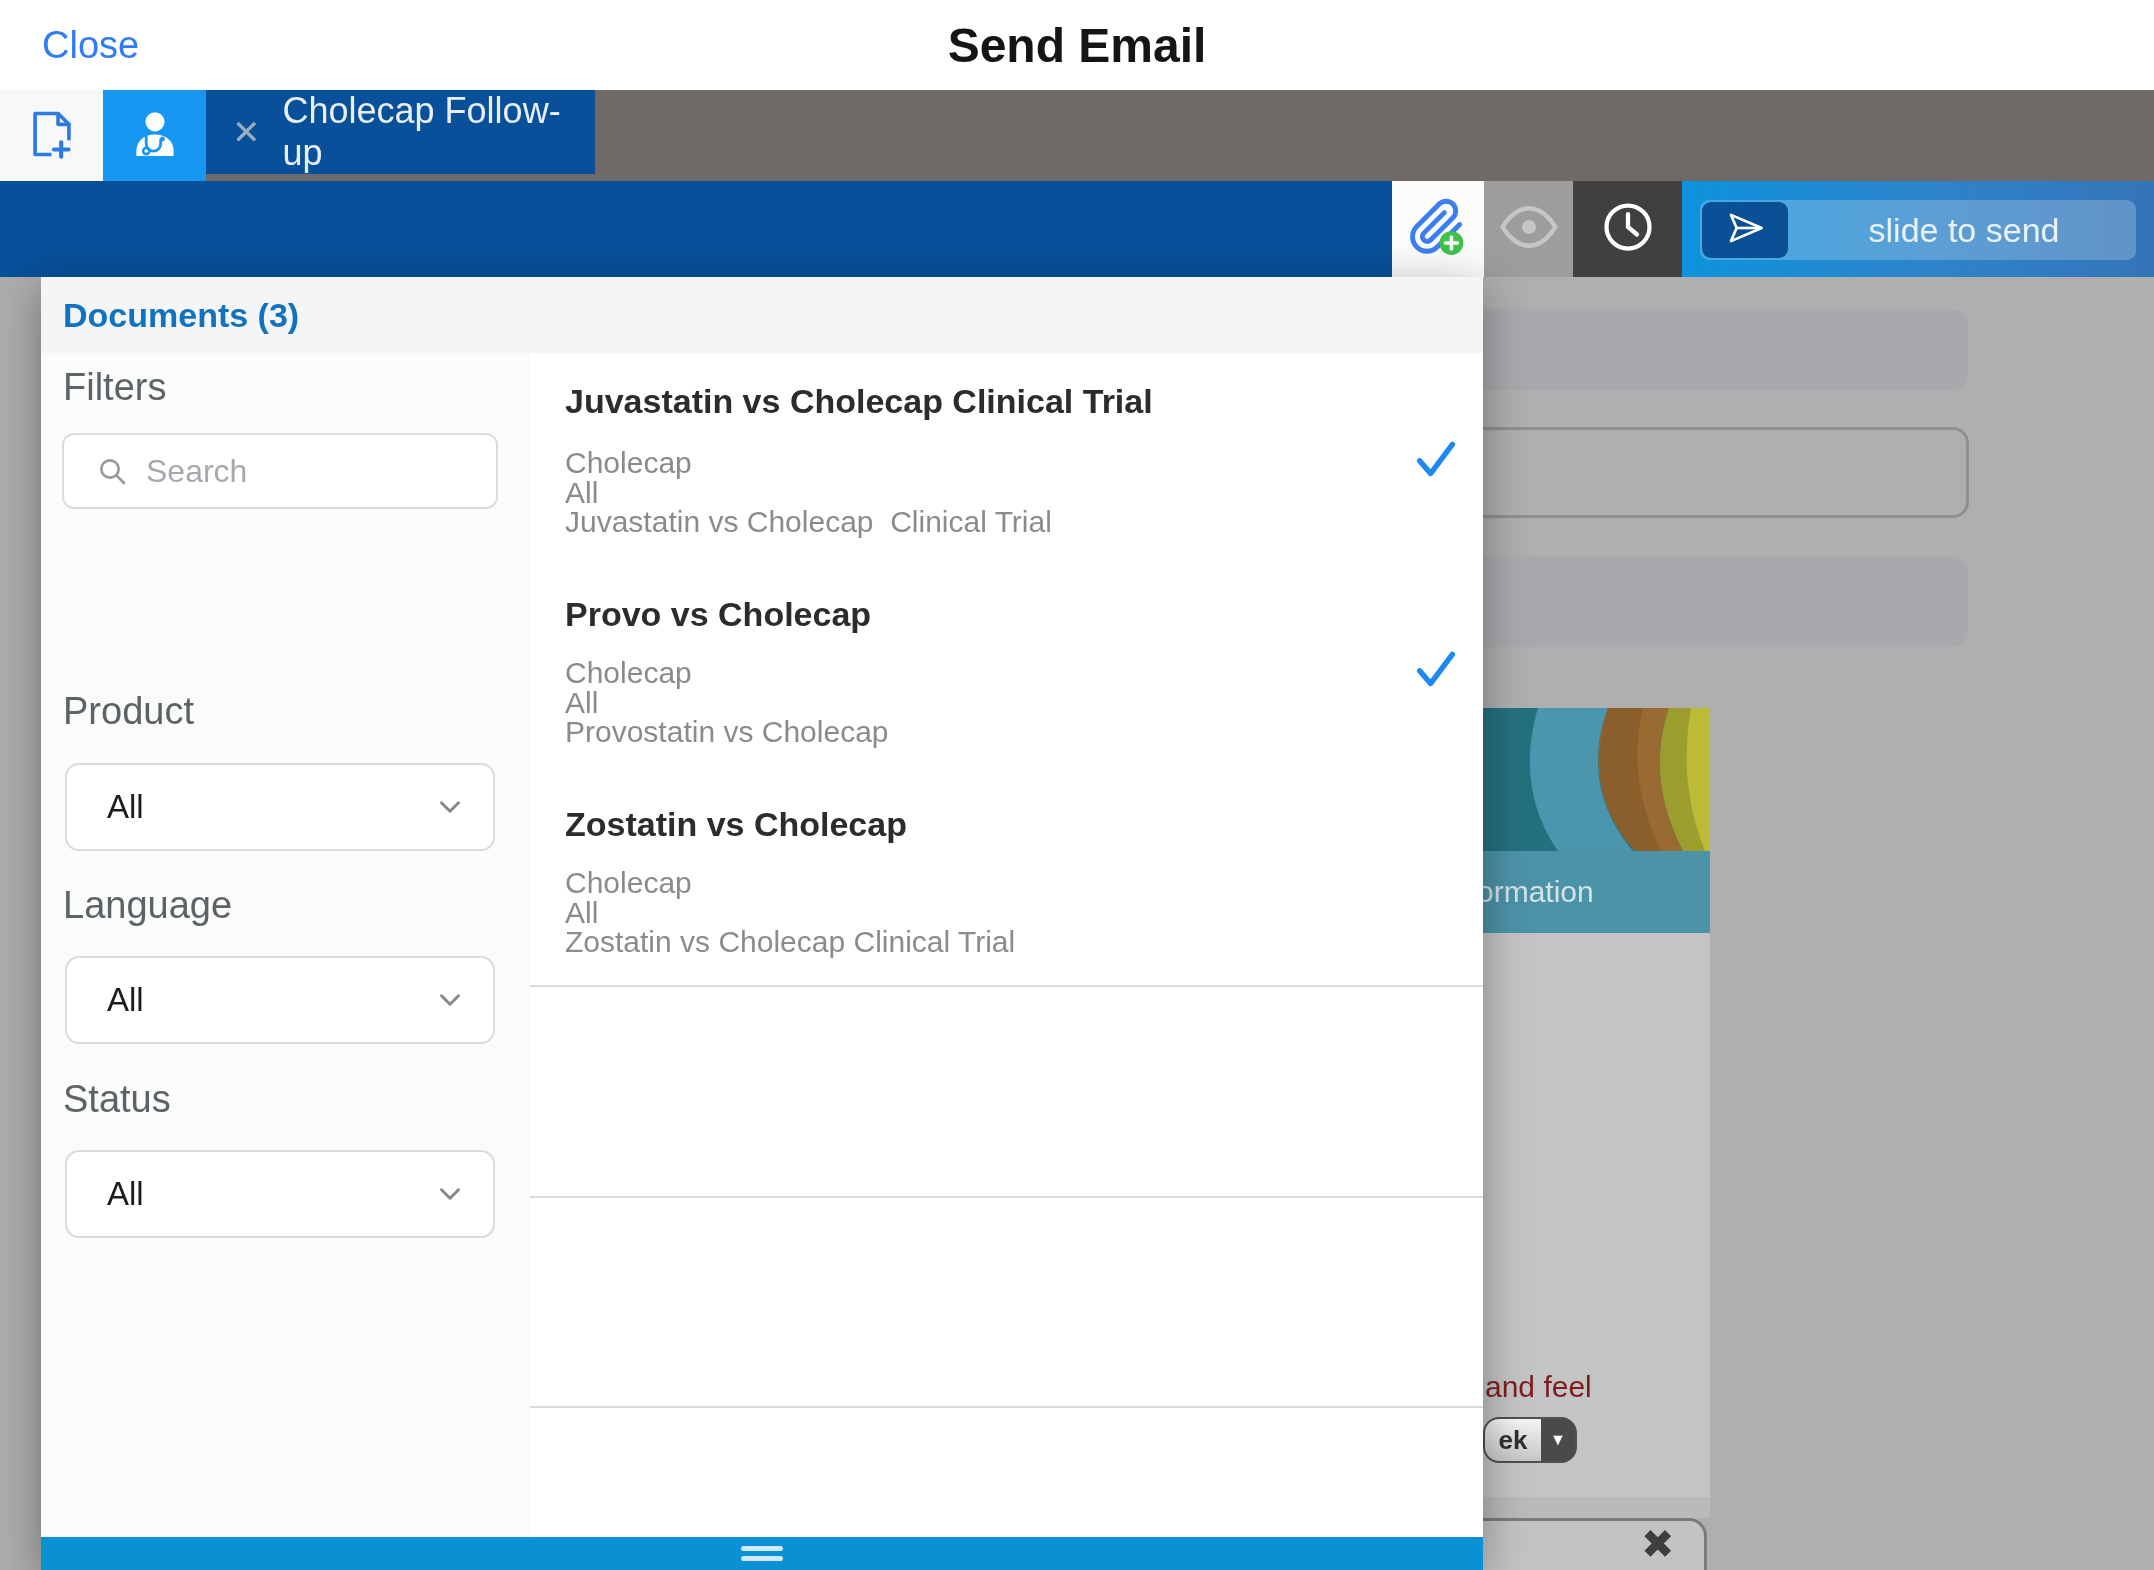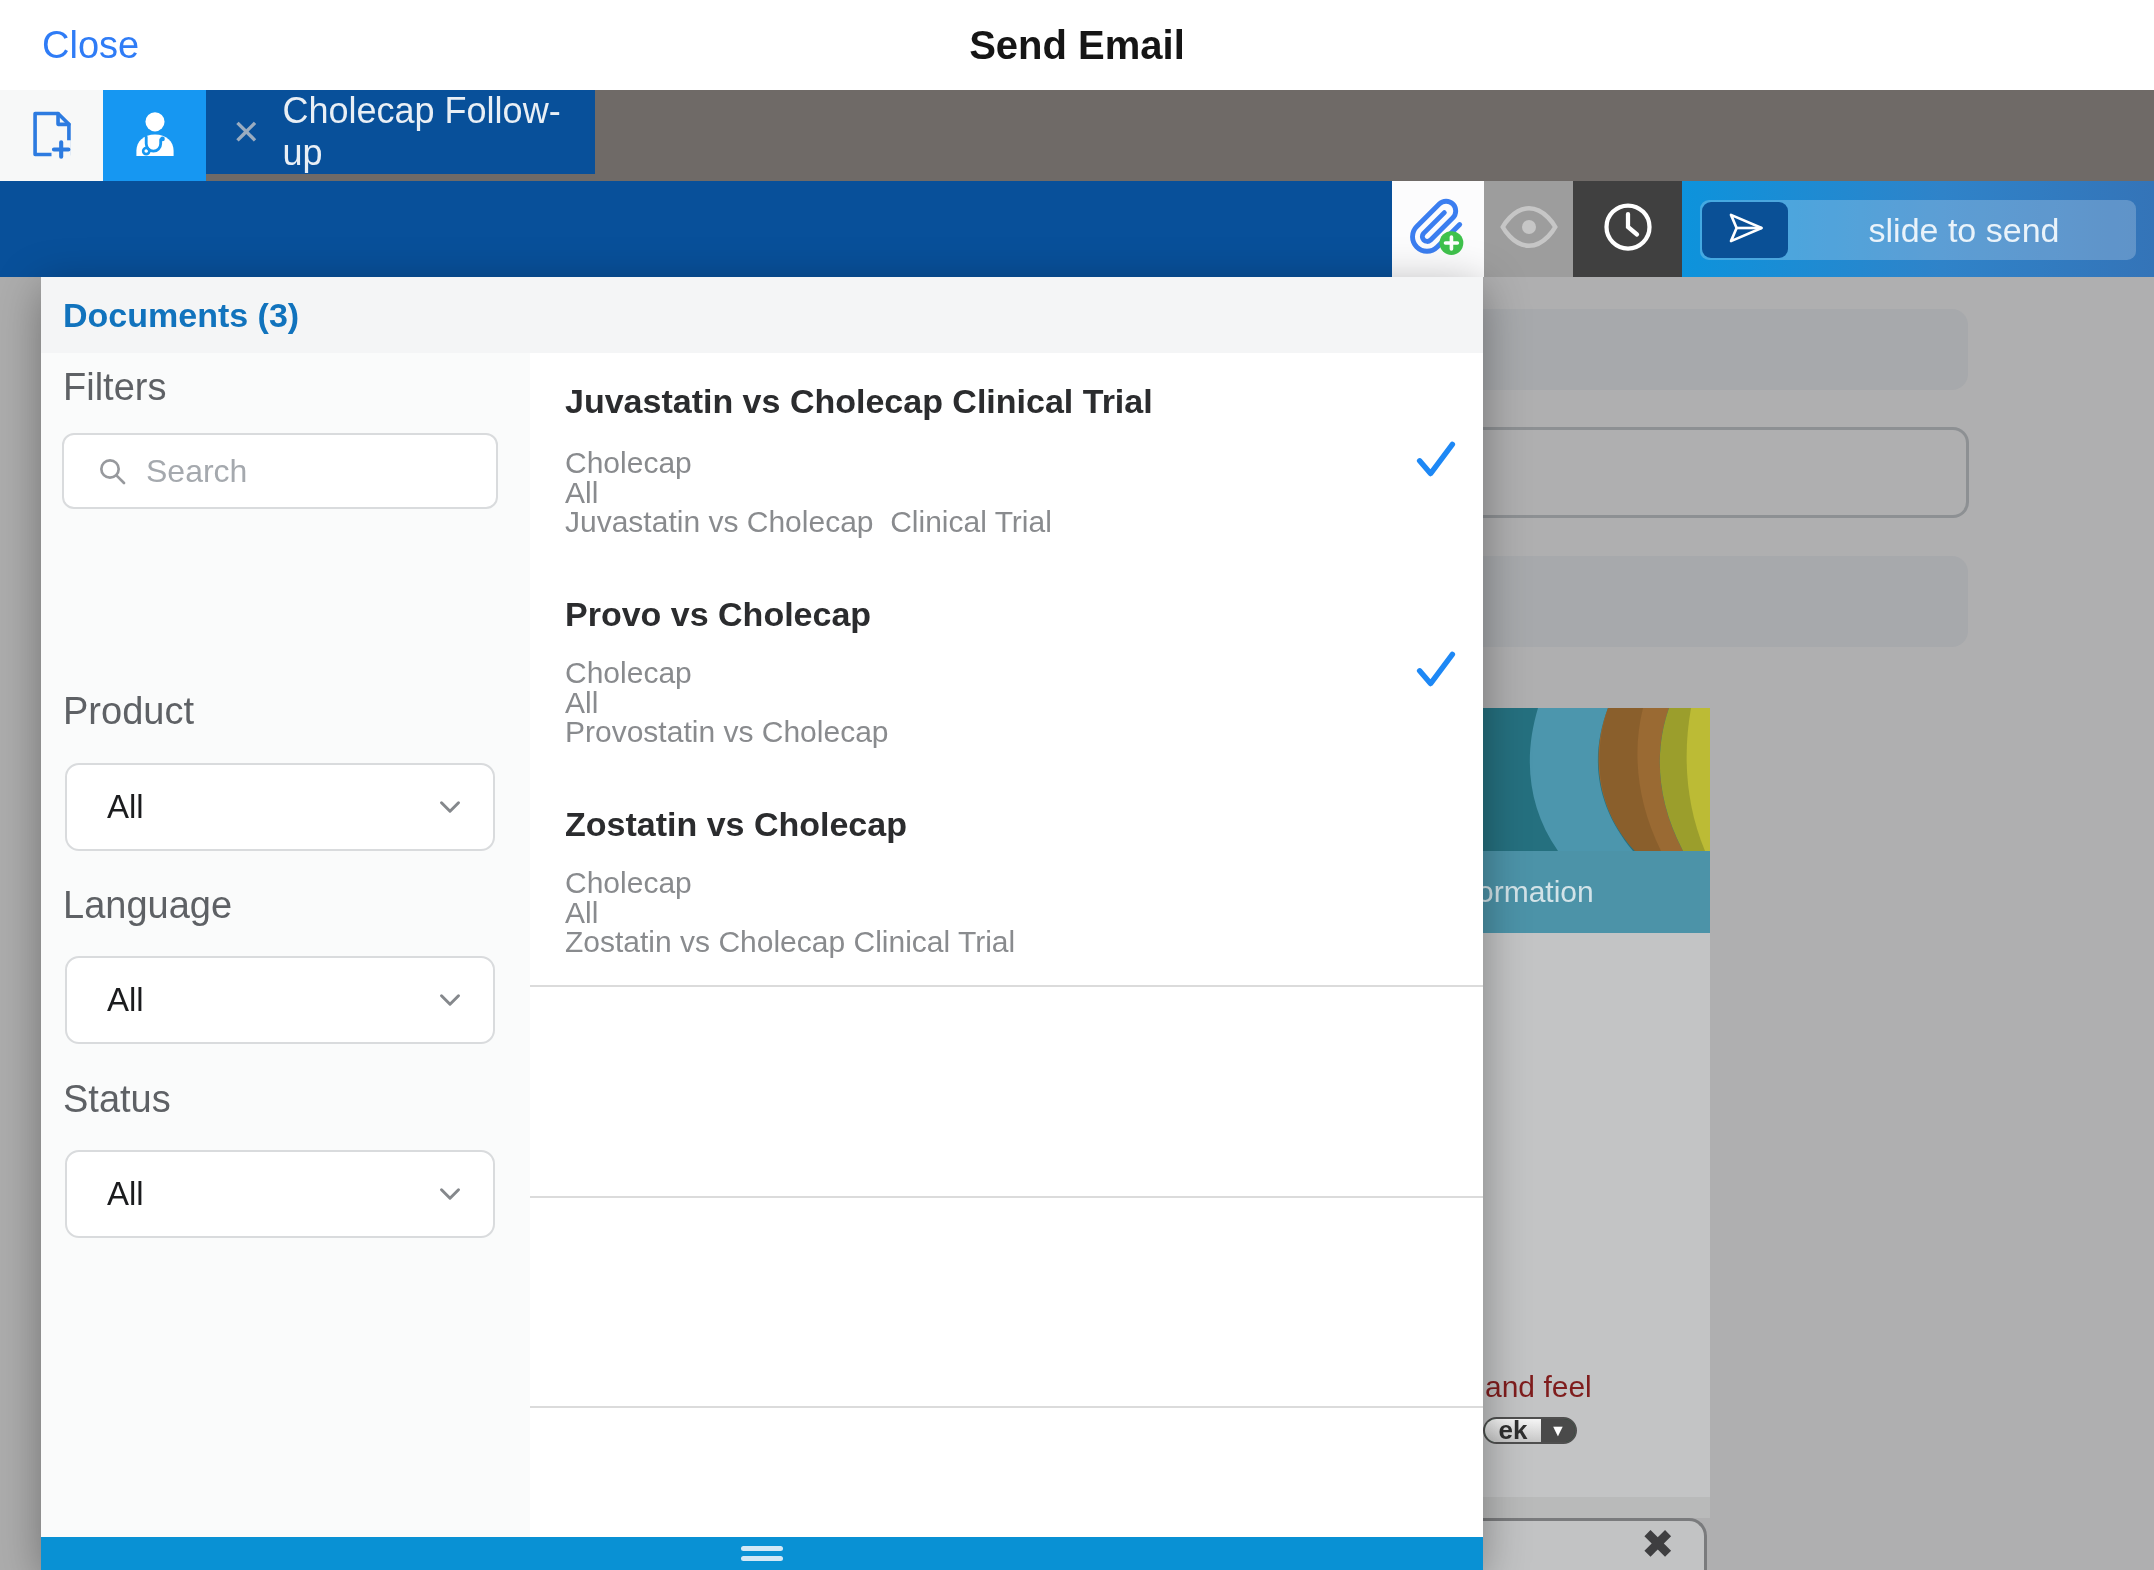--- a/index.html
+++ b/index.html
@@ -4,21 +4,21 @@
 <style>
   html,body{margin:0;padding:0;background:#e5e5e5;}
   #screen{position:relative;width:2154px;height:1570px;background:#ffffff;overflow:hidden;
           font-family:"Liberation Sans","DejaVu Sans",sans-serif;-webkit-font-smoothing:antialiased;}
   .abs{position:absolute;}
 
   
   #header{left:0;top:0;width:2154px;height:90px;background:#ffffff;}
   #close-btn{left:42px;top:0;height:90px;display:flex;align-items:center;font-size:38px;color:#2F7CF6;}
   #title{left:0;top:0;width:2154px;height:90px;display:flex;align-items:center;justify-content:center;
-         font-size:40px;font-weight:700;color:#151515;}
+         font-size:48px;font-weight:700;color:#151515;}
 
   
   #tabbar{left:0;top:90px;width:2154px;height:91px;background:#6F6A67;}
   .tabbtn{top:0;height:91px;display:flex;align-items:center;justify-content:center;}
   #btn-newdoc{left:0;width:103px;background:#F7F8F8;}
   #btn-person{left:103px;width:103px;background:#1697F2;}
   #tab-active{left:206px;width:389px;background:#08509A;display:flex;align-items:center;}
   #tab-close{margin-left:26px;font-size:34px;color:#9AACC0;font-weight:300;}
   #tab-label{margin-left:22px;font-size:36px;color:#E9EFF5;}
 
@@ -43,21 +43,21 @@
   #ghost2{top:150px;width:486px;height:91px;border:3px solid #8D9093;border-left:none;background:transparent;box-sizing:border-box;}
   #ghost3{top:279px;width:485px;height:91px;background:#A7A9AC;}
 
   
   #template-col{left:0;top:431px;width:227px;height:862px;}
   #template-img{left:0;top:0;width:227px;height:143px;}
   #template-bar{left:0;top:143px;width:227px;height:82px;background:#4C93A8;display:flex;align-items:center;}
   #template-bar span{font-size:30px;color:#D3E3E8;margin-left:-6px;}
   #template-body{left:0;top:225px;width:227px;height:564px;background:#C3C4C5;}
   #lookfeel{left:2px;top:437px;font-size:30px;color:#7f1d1d;}
-  #font-dd{left:0;top:484px;width:94px;height:27px;border:2px solid #4F4F4F;border-radius:16px;box-sizing:border-box;
+  #font-dd{left:0;top:484px;width:94px;height:46px;border:2px solid #4F4F4F;border-radius:16px;box-sizing:border-box;
            display:flex;overflow:hidden;background:#14532d;}
   #font-dd-value{flex:1;background:linear-gradient(#F5F5F5,#C6C6C6);display:flex;align-items:center;justify-content:center;
                  font-size:26px;font-weight:700;color:#2F2F2F;}
   #font-dd-arrow{width:34px;display:flex;align-items:center;justify-content:center;font-size:16px;color:#ffffff;background:#4A4A4A;}
   #template-strip{left:0;top:789px;width:227px;height:21px;background:#B9BABA;}
   #remove-box{left:0;top:810px;width:224px;height:52px;background:#C2C3C4;border-top:3px solid #7A7B7D;
               border-right:3px solid #7A7B7D;border-radius:0 18px 0 0;box-sizing:border-box;}
   #remove-x{left:158px;top:0px;font-size:40px;font-weight:700;color:#3E3E40;}
 
   

